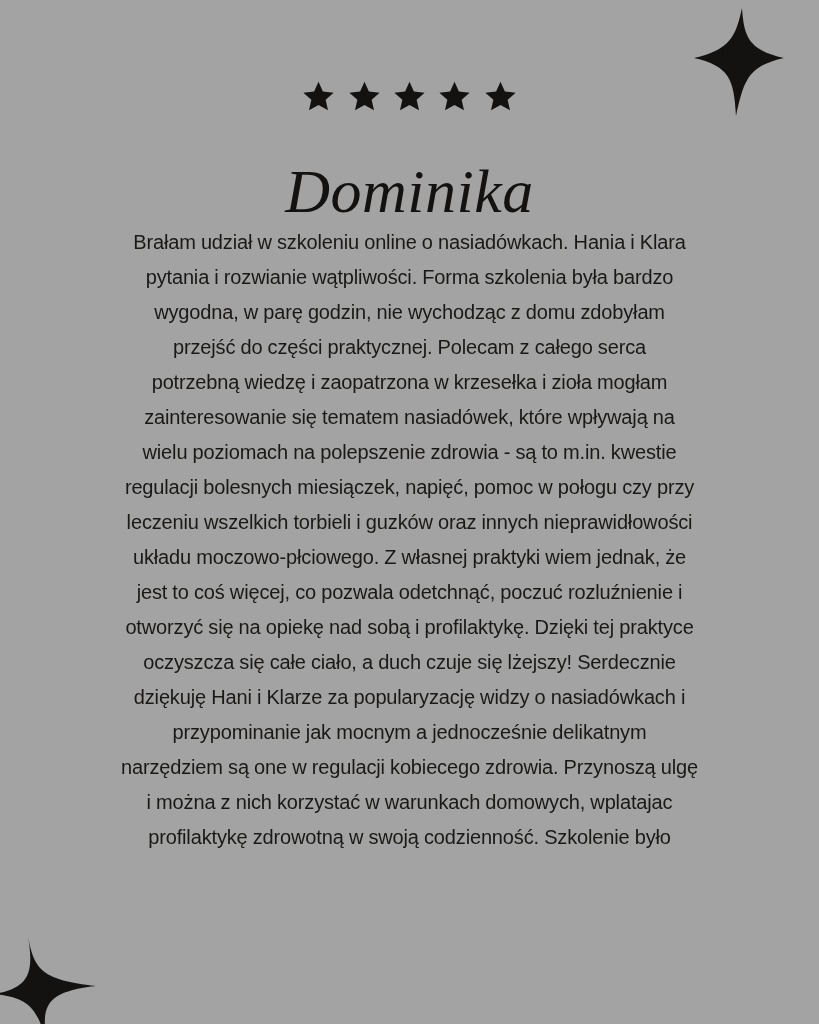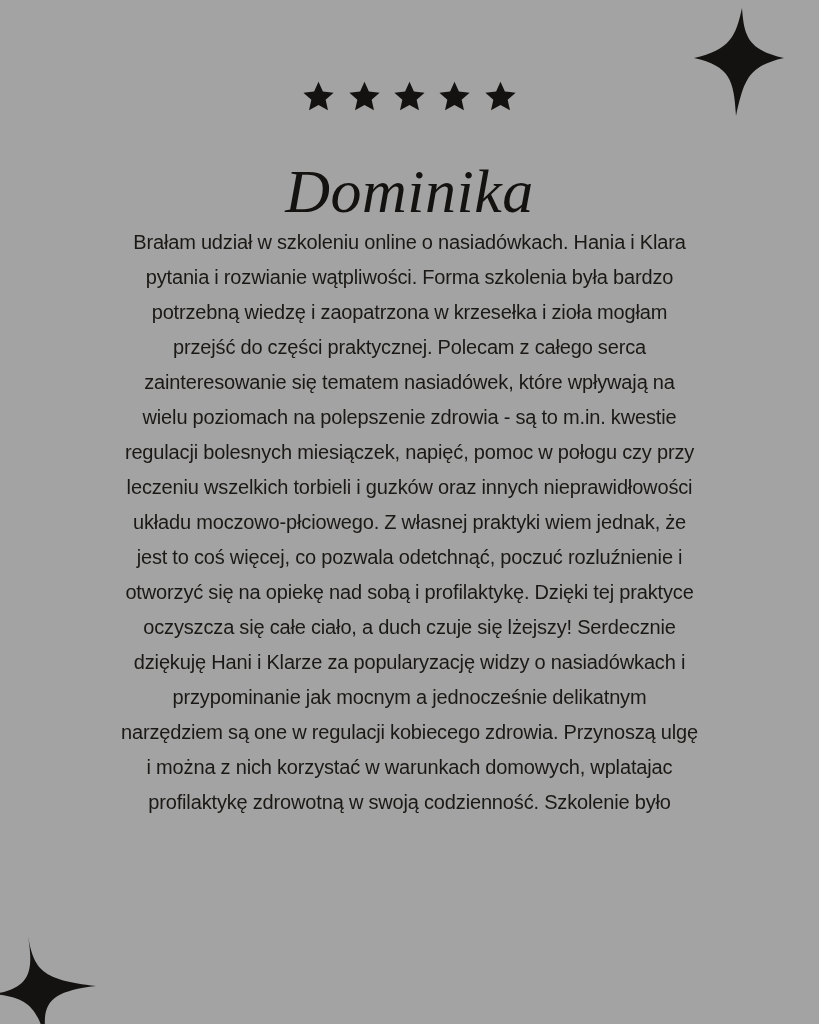--- a/index.html
+++ b/index.html
@@ -140,22 +140,23 @@
         <path d="M12 1.2 L15.2 8.4 L23 9.2 L17.2 14.4 L18.9 22 L12 18.2 L5.1 22 L6.8 14.4 L1 9.2 L8.8 8.4 Z" fill="#141210"></path>
       </svg>
     </span>
   </div>
 
   <h1 class="title">Dominika</h1>
 
   <div class="body-copy">
     <span class="body-line">Brałam udział w szkoleniu online o nasiadówkach. Hania i Klara</span>
     <span class="body-line">pytania i rozwianie wątpliwości. Forma szkolenia była bardzo</span>
+    <span class="body-line">wygodna, w parę godzin, nie wychodząc z domu zdobyłam</span>
+    <span class="body-line">przejść do części praktycznej. Polecam z całego serca</span>
     <span class="body-line">potrzebną wiedzę i zaopatrzona w krzesełka i zioła mogłam</span>
-    <span class="body-line">przejść do części praktycznej. Polecam z całego serca</span>
     <span class="body-line">zainteresowanie się tematem nasiadówek, które wpływają na</span>
     <span class="body-line">wielu poziomach na polepszenie zdrowia - są to m.in. kwestie</span>
     <span class="body-line">regulacji bolesnych miesiączek, napięć, pomoc w połogu czy przy</span>
     <span class="body-line">leczeniu wszelkich torbieli i guzków oraz innych nieprawidłowości</span>
     <span class="body-line">układu moczowo-płciowego. Z własnej praktyki wiem jednak, że</span>
     <span class="body-line">jest to coś więcej, co pozwala odetchnąć, poczuć rozluźnienie i</span>
     <span class="body-line">otworzyć się na opiekę nad sobą i profilaktykę. Dzięki tej praktyce</span>
     <span class="body-line">oczyszcza się całe ciało, a duch czuje się lżejszy! Serdecznie</span>
     <span class="body-line">dziękuję Hani i Klarze za popularyzację widzy o nasiadówkach i</span>
     <span class="body-line">przypominanie jak mocnym a jednocześnie delikatnym</span>

